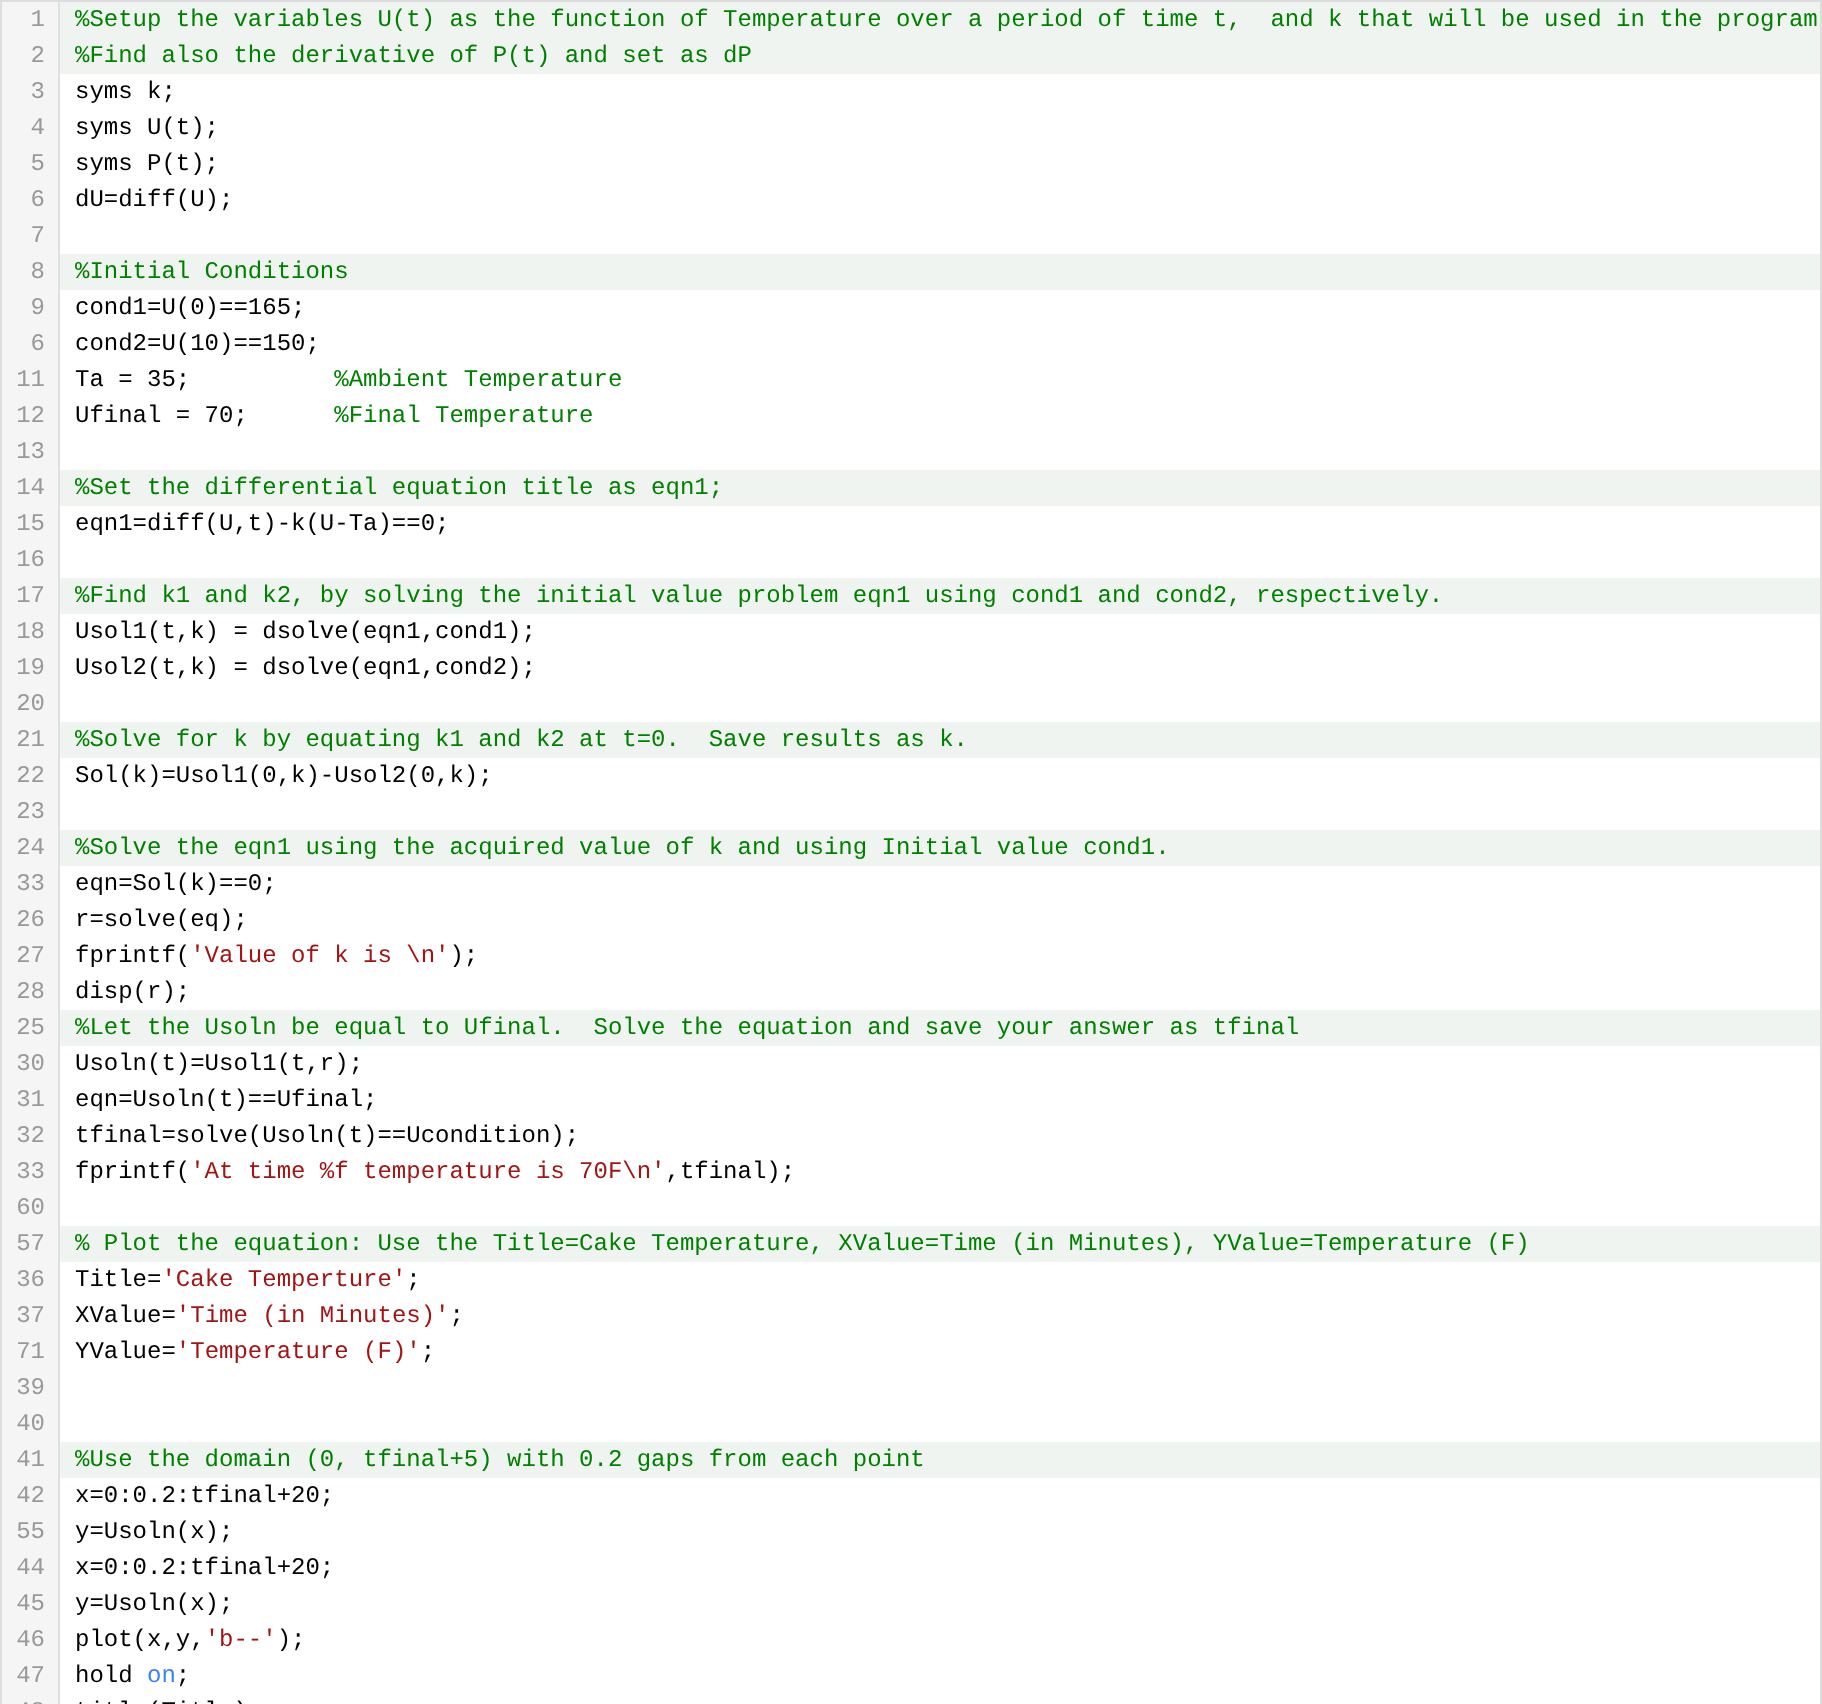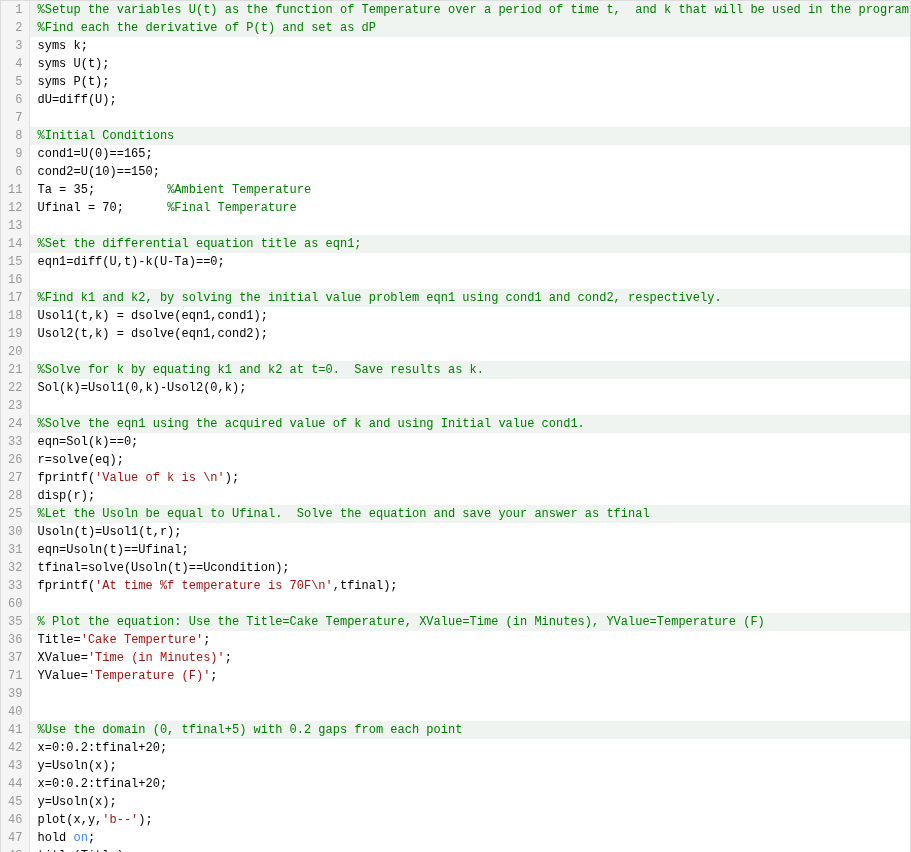--- a/index.html
+++ b/index.html
@@ -58,21 +58,21 @@
 <body>
 
 <div class="editor-container">
   <div class="code-area" id="code-area">
   <div class="code-line" style="background: rgb(240, 244, 240);">
         <div class="line-number">1</div>
         <div class="line-content"><span class="c-comment">%Setup the variables U(t) as the function of Temperature over a period of time t,  and k that will be used in the program.</span></div>
       </div>
       <div class="code-line" style="background: rgb(240, 244, 240);">
         <div class="line-number">2</div>
-        <div class="line-content"><span class="c-comment">%Find each the derivative of P(t) and set as dP</span></div>
+        <div class="line-content"><span class="c-comment">%Find also the derivative of P(t) and set as dP</span></div>
       </div>
       <div class="code-line">
         <div class="line-number">3</div>
         <div class="line-content">syms k;</div>
       </div>
       <div class="code-line">
         <div class="line-number">4</div>
         <div class="line-content">syms U(t);</div>
       </div>
       <div class="code-line">
@@ -189,21 +189,21 @@
       </div>
       <div class="code-line">
         <div class="line-number">33</div>
         <div class="line-content">fprintf(<span class="c-string">'At time %f temperature is 70F\n'</span>,tfinal);</div>
       </div>
       <div class="code-line">
         <div class="line-number">60</div>
         <div class="line-content"></div>
       </div>
       <div class="code-line" style="background: rgb(240, 244, 240);">
-        <div class="line-number">35</div>
+        <div class="line-number">57</div>
         <div class="line-content"><span class="c-comment">% Plot the equation: Use the Title=Cake Temperature, XValue=Time (in Minutes), YValue=Temperature (F)</span></div>
       </div>
       <div class="code-line">
         <div class="line-number">36</div>
         <div class="line-content">Title=<span class="c-string">'Cake Temperture'</span>;</div>
       </div>
       <div class="code-line">
         <div class="line-number">37</div>
         <div class="line-content">XValue=<span class="c-string">'Time (in Minutes)'</span>;</div>
       </div>
@@ -221,21 +221,21 @@
       </div>
       <div class="code-line" style="background: rgb(240, 244, 240);">
         <div class="line-number">41</div>
         <div class="line-content"><span class="c-comment">%Use the domain (0, tfinal+5) with 0.2 gaps from each point</span></div>
       </div>
       <div class="code-line">
         <div class="line-number">42</div>
         <div class="line-content">x=0:0.2:tfinal+20;</div>
       </div>
       <div class="code-line">
-        <div class="line-number">43</div>
+        <div class="line-number">55</div>
         <div class="line-content">y=Usoln(x);</div>
       </div>
       <div class="code-line">
         <div class="line-number">44</div>
         <div class="line-content">x=0:0.2:tfinal+20;</div>
       </div>
       <div class="code-line">
         <div class="line-number">45</div>
         <div class="line-content">y=Usoln(x);</div>
       </div>

